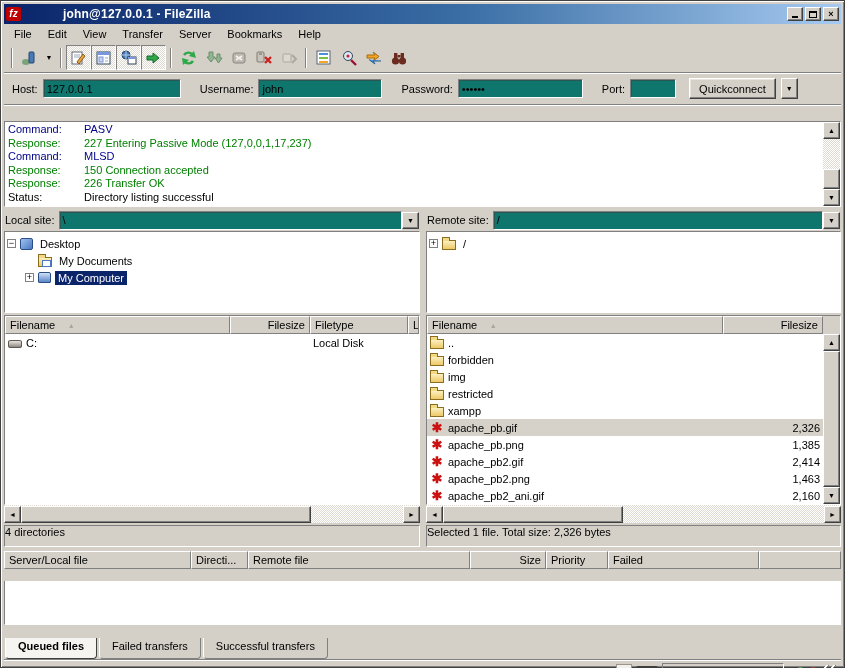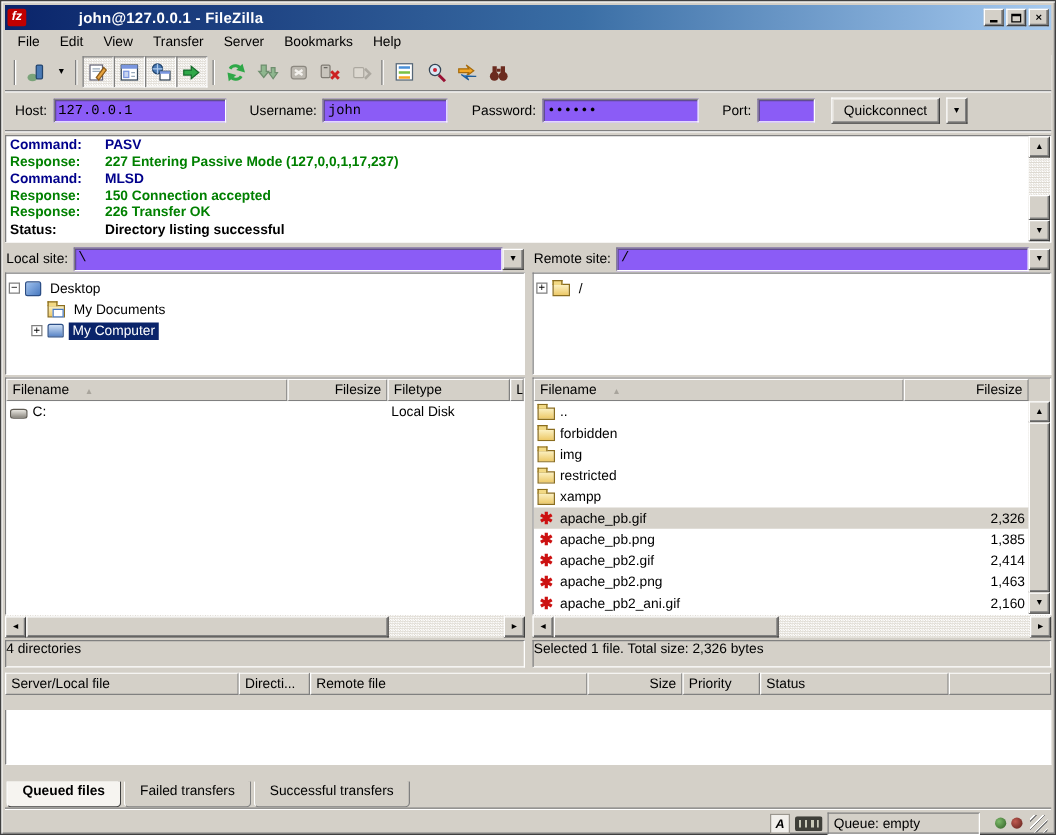--- a/index.html
+++ b/index.html
@@ -52,41 +52,41 @@
   }
   .tbtn.narrow { width:14px; }
   .tsep { width:2px; height:20px; border-left:1px solid #808080; border-right:1px solid #FFFFFF; margin:0 4px; }
   .dd-arrow { font-size:7px; color:#000; }
   
   .quickbar {
     height:32px; flex:0 0 32px; display:flex; align-items:center; gap:5px;
     padding-left:8px; border-bottom:1px solid #808080; box-shadow:0 1px 0 #fff;
   }
   .field {
-    height:19px; background:#8b5cf6; border:1px solid; border-color:#808080 #FFFFFF #FFFFFF #808080;
+    height:19px; background:#0f766e; border:1px solid; border-color:#808080 #FFFFFF #FFFFFF #808080;
     box-shadow:inset 1px 1px 0 rgba(64,64,64,.55);
-    padding:2px 3px; font-family:Liberation Mono, monospace; font-size:11px; color:#000;
+    padding:2px 3px; font-family:Liberation Sans, sans-serif; font-size:11px; color:#000;
   }
   input.field { outline:none; }
   .btn {
     height:21px; padding:2px 9px; background:#D4D0C8;
     border:1px solid; border-color:#FFFFFF #404040 #404040 #FFFFFF;
     box-shadow:inset -1px -1px 0 #808080, inset 1px 1px 0 #E8E5DF;
     font-family:"Liberation Sans",sans-serif; font-size:11px;
   }
   .combo-btn, .scroll-btn {
     width:17px; height:17px; background:#D4D0C8; flex:0 0 17px;
     border:1px solid; border-color:#FFFFFF #404040 #404040 #FFFFFF;
     box-shadow:inset -1px -1px 0 #808080;
     display:flex; align-items:center; justify-content:center; font-size:7px; color:#000;
   }
   
   .log {
     height:86px; flex:0 0 86px; background:#fff; display:flex;
-    border:1px solid; border-color:#808080 #FFFFFF #FFFFFF #808080; margin-top:3px;font-weight:bold;
+    border:1px solid; border-color:#808080 #FFFFFF #FFFFFF #808080; margin-top:16px;
   }
   .log-lines { flex:1; padding:1px 3px; line-height:13.5px; overflow:hidden; }
   .log-line { display:flex; white-space:nowrap; }
   .log-label { width:76px; flex:0 0 76px; }
   .lc-command { color:#00008B; }
   .lc-response { color:#008000; }
   .lc-status { color:#000000; }
   .vscroll { width:17px; flex:0 0 17px; display:flex; flex-direction:column;
     background:repeating-conic-gradient(#FFFFFF 0% 25%, #DEDAD2 0% 50%) 0 0/2px 2px; }
   .vthumb { background:#D4D0C8; border:1px solid; border-color:#FFFFFF #404040 #404040 #FFFFFF; box-shadow:inset -1px -1px 0 #808080; }
@@ -313,21 +313,21 @@
           <circle cx="12.5" cy="12" r="3.6" fill="#6B2B1F"></circle>
           <rect x="7.5" y="6" width="3" height="2.4" fill="#6B2B1F"></rect>
         </svg>
     </div>
   </div>
 
   <div class="quickbar">
     <span>Host:</span>
     <input class="field" style="width: 138px;" value="127.0.0.1">
     <span style="margin-left:14px">Username:</span>
-    <input class="field" style="width: 100px;" value="john">
+    <input class="field" style="width: 124px;" value="john">
     <span style="margin-left:14px">Password:</span>
     <input class="field" style="width: 125px;" value="••••••">
     <span style="margin-left:14px">Port:</span>
     <input class="field" style="width: 46px;" value="">
     <button class="btn" style="margin-left:8px">Quickconnect</button>
     <div class="combo-btn" style="height:21px">
         <span>▼</span>
       </div>
   </div>
 
@@ -582,21 +582,21 @@
       <div class="hcell" style="width:222px">
           <span>Remote file</span>
         </div>
       <div class="hcell" style="width:76px;justify-content:flex-end">
           <span>Size</span>
         </div>
       <div class="hcell" style="width:62px">
           <span>Priority</span>
         </div>
       <div class="hcell" style="width:151px">
-          <span>Status</span>
+          <span>Failed</span>
         </div>
       <div class="hcell" style="flex:1"></div>
     </div>
     <div class="qbody"></div>
     <div class="tabs">
       <div class="tab active">Queued files</div>
       <div class="tab">Failed transfers</div>
       <div class="tab">Successful transfers</div>
     </div>
   </div>

